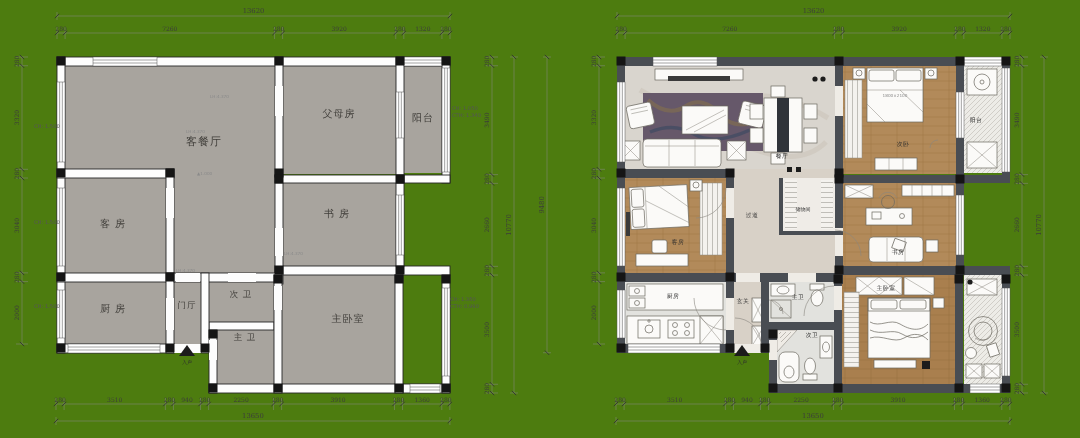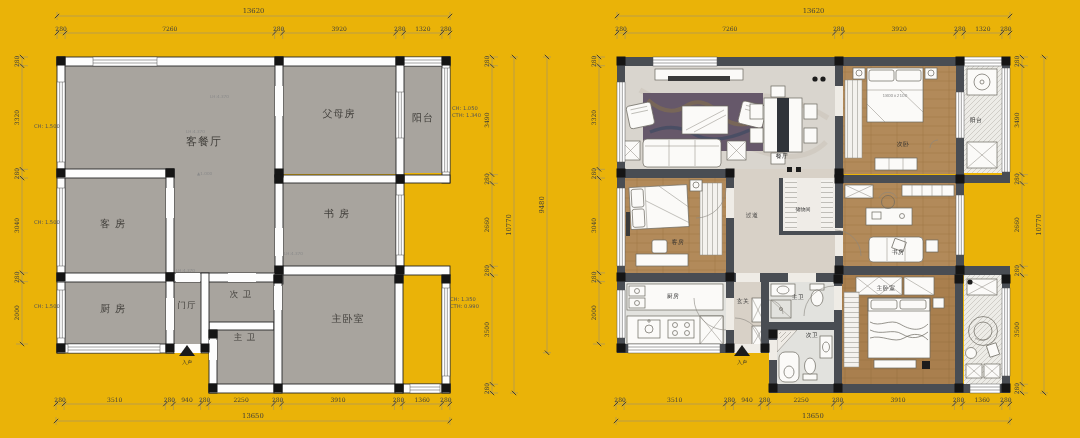--- a/index.html
+++ b/index.html
@@ -1,16 +1,16 @@
 <!DOCTYPE html>
 <html><head>
 <meta charset="utf-8">
 <style>
   html,body{margin:0;padding:0;background:#fff;}
-  .canvas{position:relative;width:1080px;height:438px;background:#eab308;overflow:hidden;}
+  .canvas{position:relative;width:1080px;height:438px;background:#4d7c0f;overflow:hidden;}
   svg{display:block;}
   text{font-family:"DejaVu Sans",sans-serif;fill:#3a3a3a;}
   .dim{font-size:6px;font-family:"DejaVu Serif",serif;fill:#3c3c3c;}
   .dimt{font-size:6.8px;font-family:"DejaVu Serif",serif;fill:#3c3c3c;}
   .rl{font-size:10px;letter-spacing:1px;fill:#403e3a;}
   .rlb{font-size:11px;}
   .rlm{font-size:8.5px;}
   .rls{font-size:5.8px;fill:#2e2e2e;letter-spacing:.5px;}
   .rlxs{font-size:5px;fill:#2e2e2e;}
   .ann{font-size:5.2px;fill:#555;}

